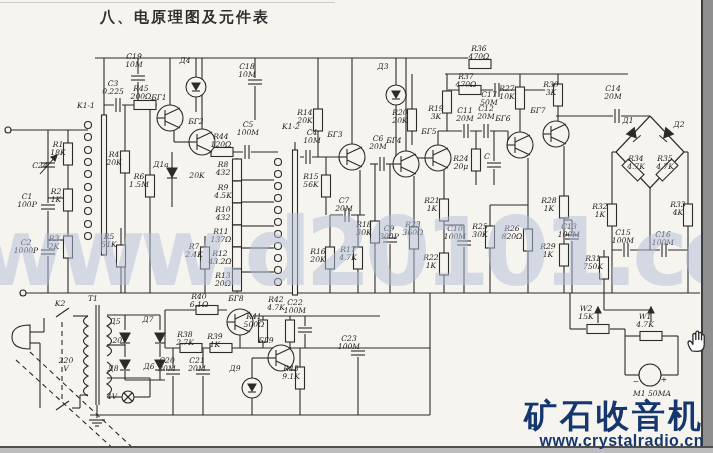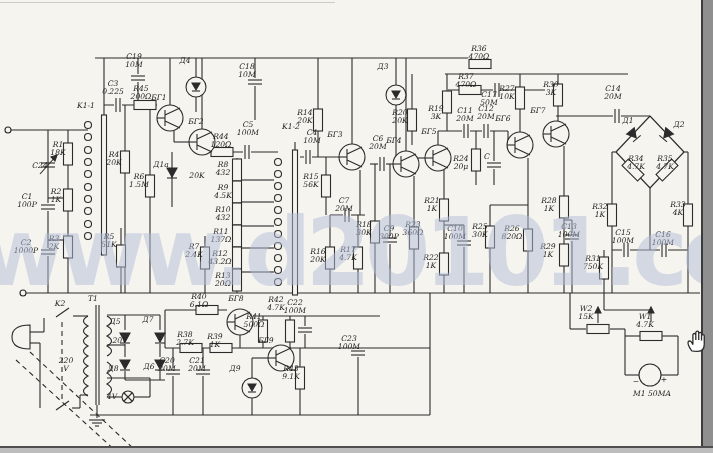--- a/index.html
+++ b/index.html
@@ -22,20 +22,21 @@
   .stamp .url{font-size:16px;font-weight:bold;letter-spacing:.5px;}
   svg.cursor{position:absolute;left:684px;top:328px;z-index:5;}
   text.lbl{font-family:"DejaVu Serif","Liberation Serif",serif;font-style:italic;font-size:7.6px;
         fill:#1f1f1f;text-anchor:middle;}
 </style>
 </head>
 <body>
 
 <div class="scan">
   <div class="edge-top"></div>
+  <div class="title">八、电原理图及元件表</div>
 
   <svg class="canvas" id="cv" width="713" height="453">
       <g stroke="#2b2b2b" stroke-width="1.1" fill="none">
         <line x1="95" y1="58" x2="468" y2="58"></line>
         <line x1="445" y1="74" x2="628" y2="74"></line>
         <line x1="448" y1="90" x2="545" y2="90"></line>
         <line x1="8" y1="130" x2="88" y2="130"></line>
         <line x1="104" y1="105" x2="157" y2="105"></line>
         <line x1="20" y1="293" x2="700" y2="293"></line>
         <line x1="165" y1="348" x2="430" y2="348"></line>
@@ -517,20 +518,24 @@
         <text x="197" y="363" class="lbl"><tspan x="197" dy="0">C21</tspan><tspan x="197" dy="8">20M</tspan></text>
         <text x="349" y="341" class="lbl"><tspan x="349" dy="0">C23</tspan><tspan x="349" dy="8">100M</tspan></text>
       </g>
     </svg>
 
   <div class="watermark">www.d20101.com</div>
 
   <div class="edge-right"></div>
   <div class="edge-bottom"></div>
 
+  <div class="stamp">
+    <div class="brand">矿石收音机</div>
+    <div class="url">www.crystalradio.cn</div>
+  </div>
 
   <svg class="cursor" width="26" height="26" viewBox="0 0 24 24">
     <path d="M7 21 C5 18 3 14 4 12.5 C5 11.5 6.6 12.2 7.3 13.6 L8.2 15.3 L8.2 6.5 C8.2 4.6 10.9 4.6 10.9 6.5
              L10.9 11 L10.9 4.4 C10.9 2.5 13.6 2.5 13.6 4.4 L13.6 11 L13.6 5.4 C13.6 3.6 16.2 3.6 16.2 5.4
              L16.2 11.5 L16.2 7.4 C16.2 5.7 18.7 5.7 18.7 7.4 L18.7 15 C18.7 19 16.5 21.5 12.8 21.5
              C9.8 21.5 8 21.5 7 21 Z" fill="#ffffff" stroke="#2a2a2a" stroke-width="1.2"></path>
   </svg>
 </div>
 
 </body></html>

